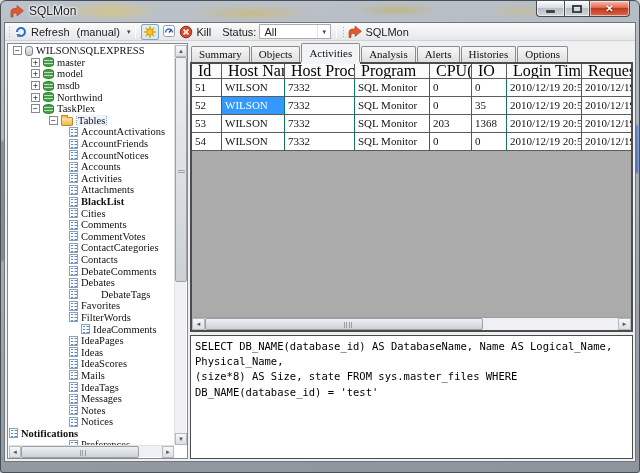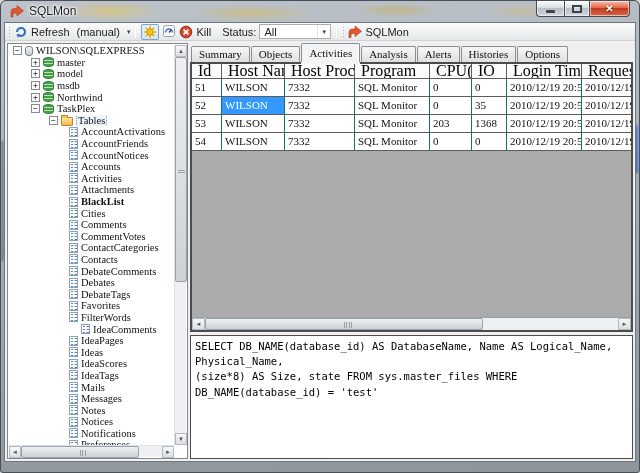--- a/index.html
+++ b/index.html
@@ -288,21 +288,21 @@
               <span class="tlabel">Contacts</span>
             </div>
             <div class="tree-row" style="padding-left: 60px;">
               <span class="ticon ico-table"></span>
               <span class="tlabel">DebateComments</span>
             </div>
             <div class="tree-row" style="padding-left: 60px;">
               <span class="ticon ico-table"></span>
               <span class="tlabel">Debates</span>
             </div>
-            <div class="tree-row" style="padding-left: 60px;">
+            <div class="tree-row" style="padding-left: 60px; gap: 20px;">
               <span class="ticon ico-table"></span>
               <span class="tlabel">DebateTags</span>
             </div>
             <div class="tree-row" style="padding-left: 60px;">
               <span class="ticon ico-table"></span>
               <span class="tlabel">Favorites</span>
             </div>
             <div class="tree-row" style="padding-left: 60px;">
               <span class="ticon ico-table"></span>
               <span class="tlabel">FilterWords</span>
@@ -318,39 +318,39 @@
             <div class="tree-row" style="padding-left: 60px;">
               <span class="ticon ico-table"></span>
               <span class="tlabel">Ideas</span>
             </div>
             <div class="tree-row" style="padding-left: 60px;">
               <span class="ticon ico-table"></span>
               <span class="tlabel">IdeaScores</span>
             </div>
             <div class="tree-row" style="padding-left: 60px;">
               <span class="ticon ico-table"></span>
+              <span class="tlabel">Mails</span>
+            </div>
+            <div class="tree-row" style="padding-left: 60px;">
+              <span class="ticon ico-table"></span>
               <span class="tlabel">IdeaTags</span>
             </div>
             <div class="tree-row" style="padding-left: 60px;">
               <span class="ticon ico-table"></span>
-              <span class="tlabel">Mails</span>
-            </div>
-            <div class="tree-row" style="padding-left: 60px;">
-              <span class="ticon ico-table"></span>
               <span class="tlabel">Messages</span>
             </div>
             <div class="tree-row" style="padding-left: 60px;">
               <span class="ticon ico-table"></span>
               <span class="tlabel">Notes</span>
             </div>
             <div class="tree-row" style="padding-left: 60px;">
               <span class="ticon ico-table"></span>
               <span class="tlabel">Notices</span>
             </div>
-            <div class="tree-row" style="padding-left: 60px;">
+            <div class="tree-row" style=" font-weight: bold;">
               <span class="ticon ico-table"></span>
               <span class="tlabel">Notifications</span>
             </div>
             <div class="tree-row" style="padding-left: 60px;">
               <span class="ticon ico-table"></span>
               <span class="tlabel">Preferences</span>
             </div>
           </div>
         <div class="vsb">
           <div class="sb-btn up">▲</div>

